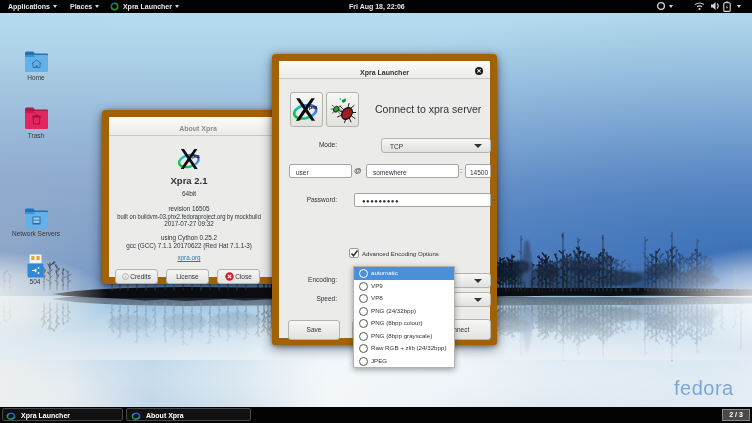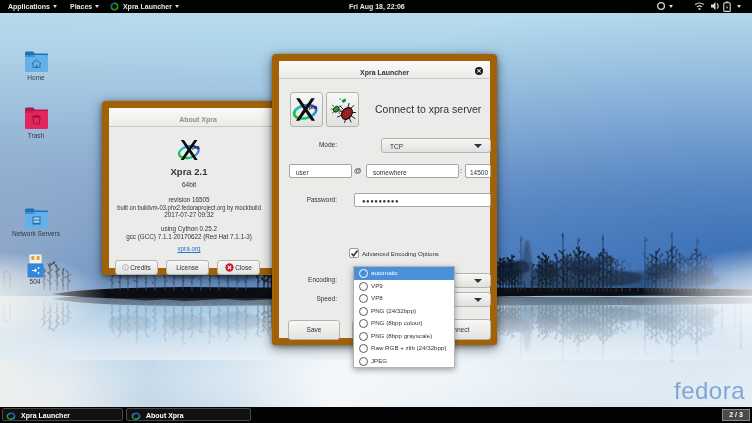--- a/index.html
+++ b/index.html
@@ -27,21 +27,21 @@
 }
 #fog {
   position:absolute; left:0; top:230px; width:752px; height:178px;
   background:
     radial-gradient(ellipse 130px 46px at -3% 37%, rgba(238,240,239,0.97) 0%, rgba(238,240,239,0.6) 55%, rgba(238,240,239,0) 100%),
     radial-gradient(ellipse 150px 52px at 105% 38%, rgba(250,251,252,1) 0%, rgba(250,251,252,0.55) 55%, rgba(250,251,252,0) 100%),
     radial-gradient(ellipse 330px 55px at 55% 78%, rgba(244,248,250,0.8) 0%, rgba(244,248,250,0.3) 60%, rgba(244,248,250,0) 100%);
 }
 #fedlogo {
   position:absolute; left:674px; top:377px; width:76px; height:24px;
-  color:#7ea6d8; font-size:24px; letter-spacing:0.5px; font-weight:normal;
+  color:#7ea6d8; font-size:20px; letter-spacing:0.5px; font-weight:normal;
 }
 
 
 #topbar {
   position:absolute; left:0; top:0; width:752px; height:13px;
   background:#020202; color:#e8e8e8; font-size:7px; font-weight:bold;
 }
 #topbar .it { position:absolute; top:1px; height:11px; line-height:11px; }
 .caret { display:inline-block; vertical-align:1px; margin-left:3px;
   width:0; height:0; border-left:2.5px solid transparent; border-right:2.5px solid transparent; border-top:3px solid #d8d8d8;}
@@ -277,21 +277,21 @@
       <rect x="4.3" y="2" width="3" height="4" fill="#e8a02a"></rect>
       <rect x="9.6" y="2" width="3" height="4" fill="#e8a02a"></rect>
       <rect x="0.5" y="9.5" width="16" height="14" rx="1" fill="#2f88d8"></rect>
       <path d="M5 16.5 L9.5 16.5 M9.5 16.5 L7.8 15 M9.5 16.5 L7.8 18" stroke="#fff" stroke-width="1.2" fill="none"></path>
       <circle cx="11.5" cy="14" r="0.9" fill="#fff"></circle>
       <circle cx="11.5" cy="19" r="0.9" fill="#fff"></circle>
     </svg>
     <div class="dicon" style="left:11px;top:278px;width:48px;">504</div>
   </div>
 
-  <div class="win" id="aboutwin" style="left:102px; top:101px; width:192px; height:174px;">
+  <div class="win" id="aboutwin" style="left:102px; top:110px; width:192px; height:174px;">
     <div class="titlebar" style="height:19px;"><span class="t" style="color:#8e8e8a;line-height:19px;">About Xpra</span>
       <div class="closebtn" style="right:6px; top:6px; width:8px; height:8px; font-size:6px; line-height:8px; background:#8a8a86;">✕</div>
     </div>
     <svg class="abs" width="27" height="24" viewBox="0 0 40 36" style="left:68px;top:30px">
       <defs>
         <linearGradient id="sw1" x1="0" y1="0.8" x2="1" y2="0.3">
           <stop offset="0" stop-color="#14c014"></stop>
             <stop offset="0.5" stop-color="#12c4cc"></stop>
             <stop offset="1" stop-color="#4352e6"></stop>
         </linearGradient>

